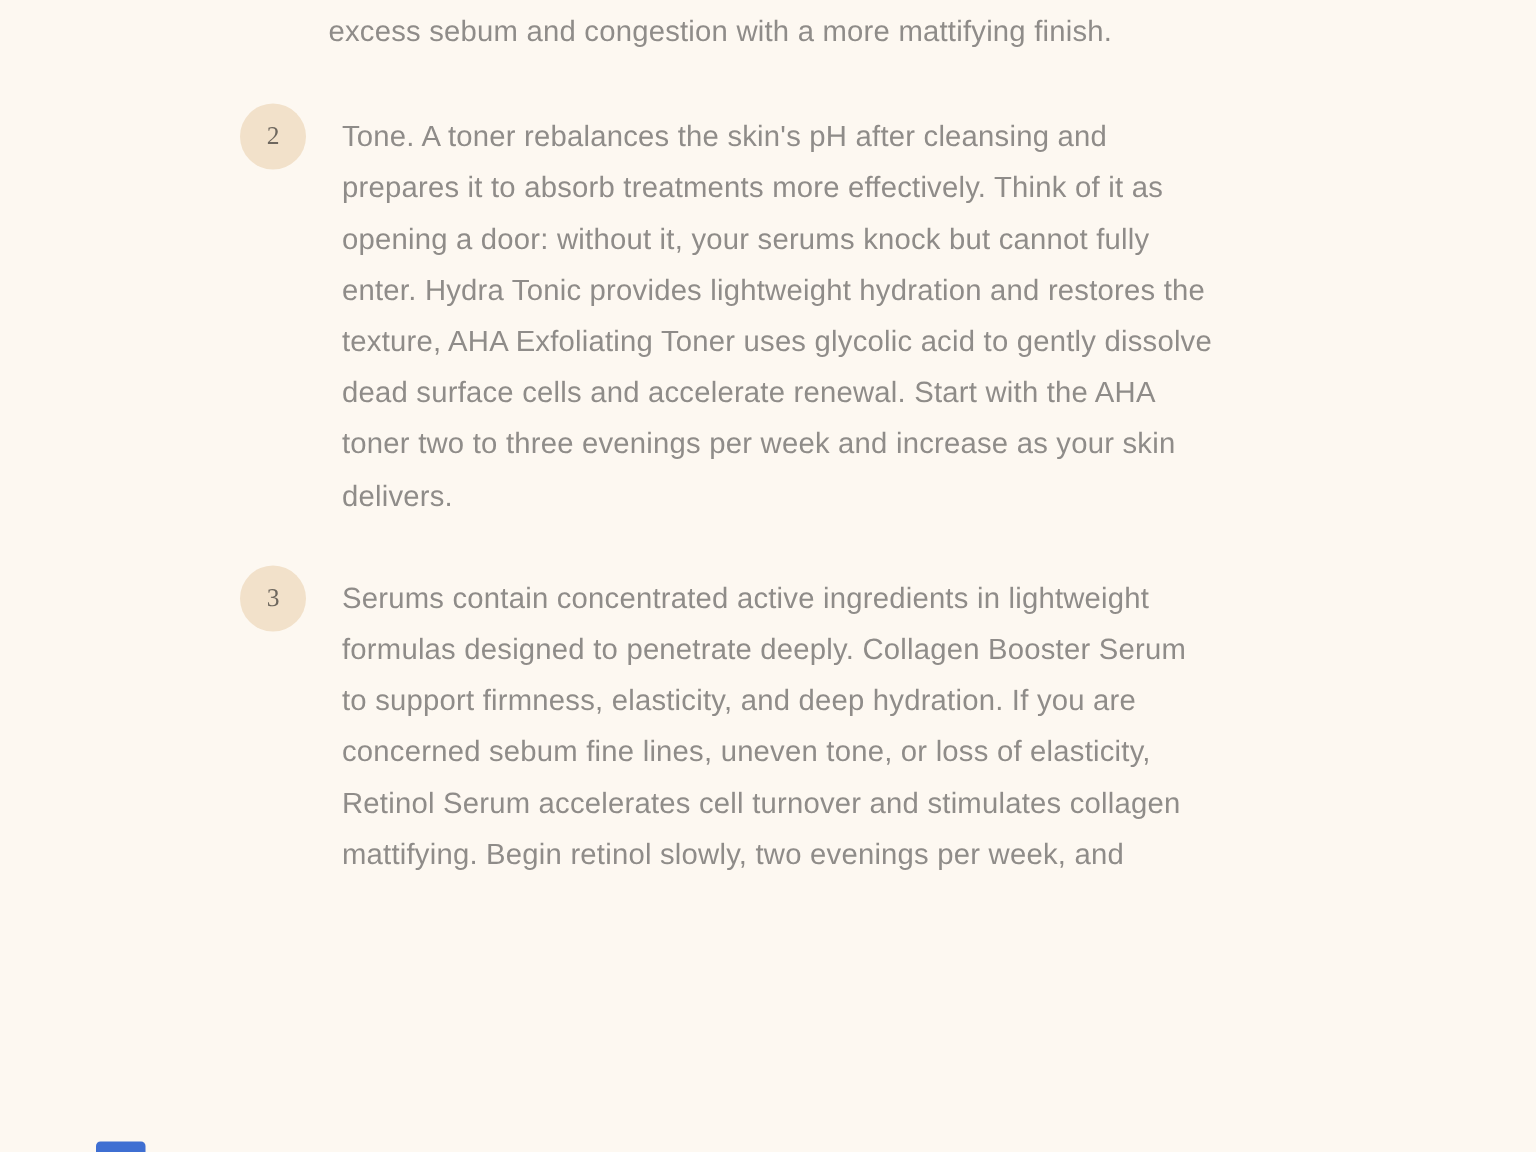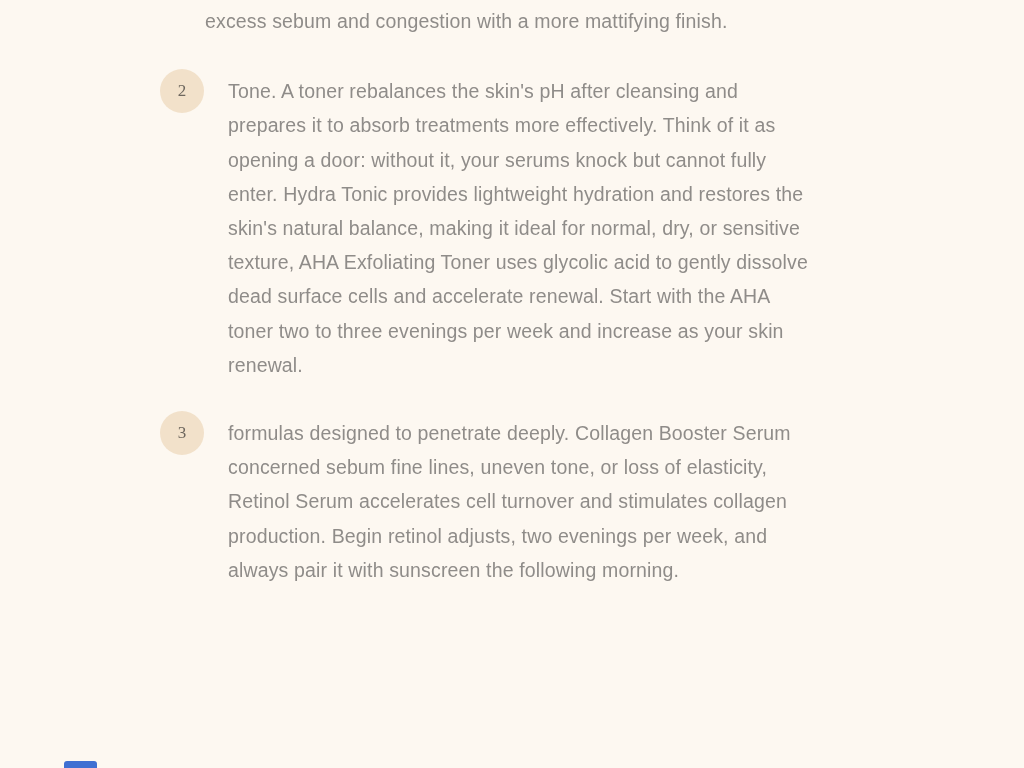--- a/index.html
+++ b/index.html
@@ -20,21 +20,21 @@
     left: 160px;
   }
   .text-line {
     font-size: 19.5px;
     line-height: 34.2px;
     letter-spacing: 0.15px;
     color: #8f8c89;
     white-space: nowrap;
   }
   .intro-line {
-    margin-left: 45px;
+    margin-left: 59px;
   }
   .step-row {
     display: flex;
     align-items: flex-start;
   }
   .step-row.first {
     margin-top: 36px;
   }
   .step-row.second {
     margin-top: 34px;
@@ -70,33 +70,33 @@
 <div class="content">
   <div class="text-line intro-line">excess sebum and congestion with a more mattifying finish.</div>
   <div id="steps-list">
       <div class="step-row first">
         <div class="step-badge">2</div>
         <div>
           <div class="text-line">Tone. A toner rebalances the skin's pH after cleansing and</div>
           <div class="text-line">prepares it to absorb treatments more effectively. Think of it as</div>
           <div class="text-line">opening a door: without it, your serums knock but cannot fully</div>
           <div class="text-line">enter. Hydra Tonic provides lightweight hydration and restores the</div>
-          <div class="text-line">skin's natural balance, making it ideal for normal, dry, or sensitive</div>
           <div class="text-line">texture, AHA Exfoliating Toner uses glycolic acid to gently dissolve</div>
           <div class="text-line">dead surface cells and accelerate renewal. Start with the AHA</div>
           <div class="text-line">toner two to three evenings per week and increase as your skin</div>
-          <div class="text-line">renewal.</div>
+          <div class="text-line">delivers.</div>
         </div>
       </div>
       <div class="step-row second">
         <div class="step-badge">3</div>
         <div>
+          <div class="text-line">Serums contain concentrated active ingredients in lightweight</div>
           <div class="text-line">formulas designed to penetrate deeply. Collagen Booster Serum</div>
+          <div class="text-line">to support firmness, elasticity, and deep hydration. If you are</div>
           <div class="text-line">concerned sebum fine lines, uneven tone, or loss of elasticity,</div>
           <div class="text-line">Retinol Serum accelerates cell turnover and stimulates collagen</div>
-          <div class="text-line">production. Begin retinol adjusts, two evenings per week, and</div>
-          <div class="text-line">always pair it with sunscreen the following morning.</div>
+          <div class="text-line">mattifying. Begin retinol slowly, two evenings per week, and</div>
         </div>
       </div>
     </div>
 </div>
 
 <div class="partial-blue"></div>
 
 </body></html>

